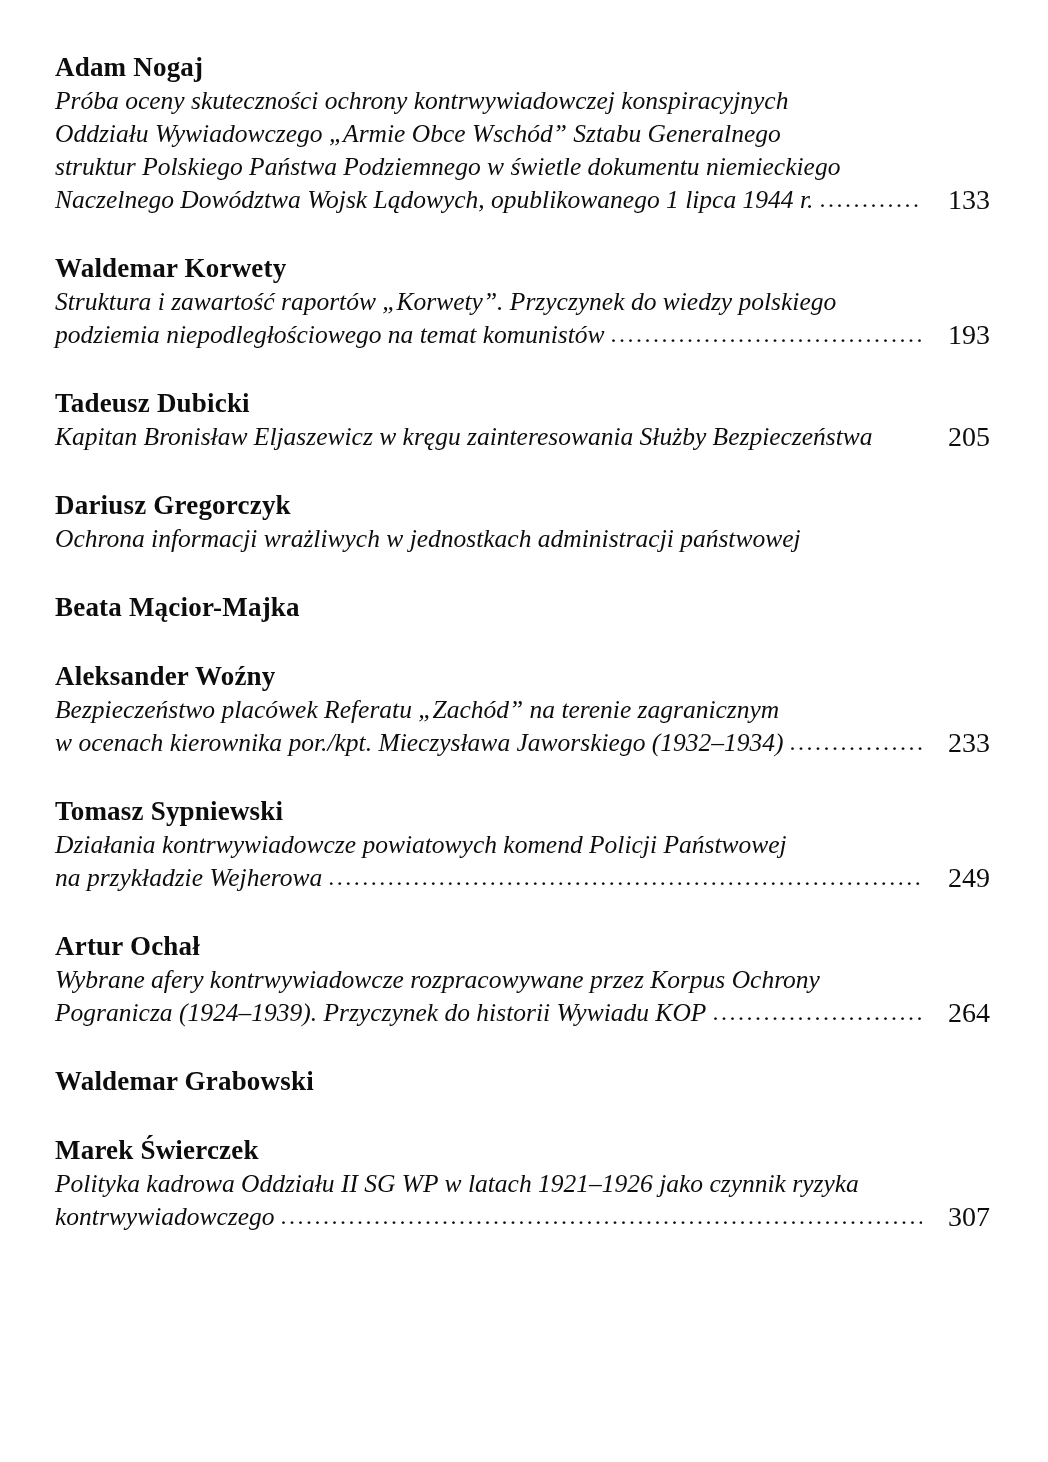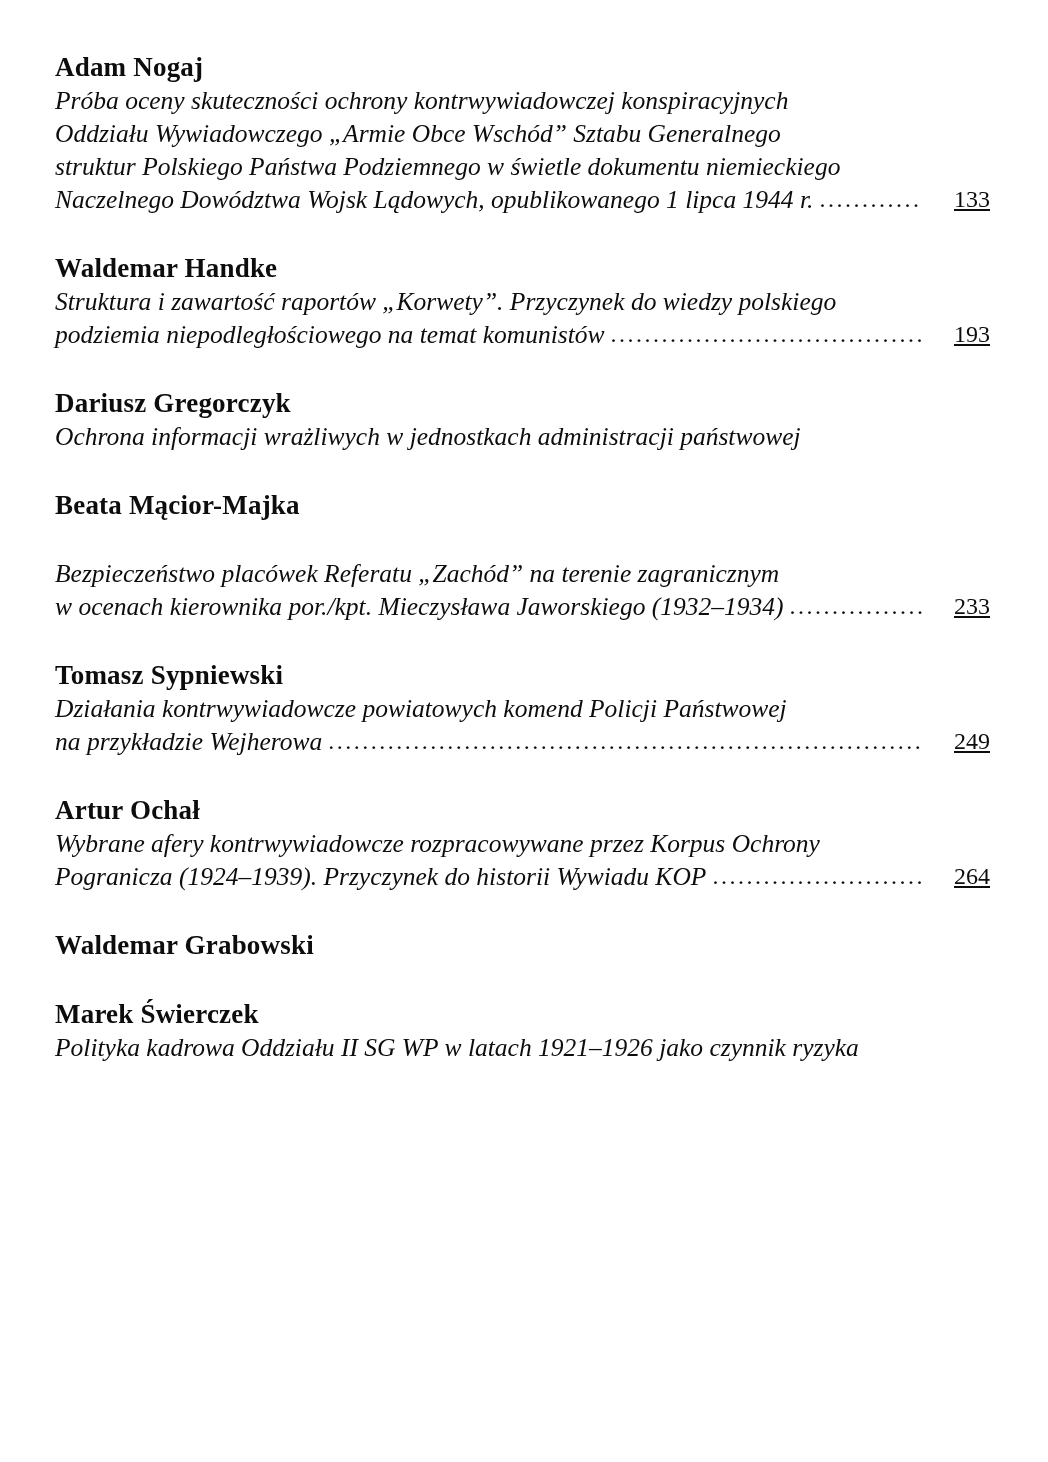--- a/index.html
+++ b/index.html
@@ -48,66 +48,74 @@
     font-style: normal;
     font-size: 24px;
     letter-spacing: 2.5px;
     margin-left: 6px;
   }
   .dot-leader::after {
     content: "........................................................................................................................";
   }
   .page-num {
     font-style: normal;
-    font-size: 24px;
+    font-size: 28px;
     padding-left: 22px;
     min-width: 46px;
     text-align: right;
     flex: 0 0 auto;
-    text-decoration: underline;
   }
 </style>
 </head>
 <body>
 
 <div class="sheet">
 
   <div class="toc-entry">
     <div class="author">Adam Nogaj</div>
     <div class="title-line">Próba oceny skuteczności ochrony kontrwywiadowczej konspiracyjnych</div>
     <div class="title-line">Oddziału Wywiadowczego „Armie Obce Wschód” Sztabu Generalnego</div>
     <div class="title-line">struktur Polskiego Państwa Podziemnego w świetle dokumentu niemieckiego</div>
     <div class="title-line flexline">
       <span class="t">Naczelnego Dowództwa Wojsk Lądowych, opublikowanego 1 lipca 1944 r.</span>
       <span class="dot-leader"></span>
       <span class="page-num">133</span>
     </div>
   </div>
 
   <div class="toc-entry">
-    <div class="author">Waldemar Handke</div>
+    <div class="author">Waldemar Korwety</div>
     <div class="title-line">Struktura i zawartość raportów „Korwety”. Przyczynek do wiedzy polskiego</div>
     <div class="title-line flexline">
       <span class="t">podziemia niepodległościowego na temat komunistów</span>
       <span class="dot-leader"></span>
       <span class="page-num">193</span>
     </div>
   </div>
 
+  <div class="toc-entry">
+    <div class="author">Tadeusz Dubicki</div>
+    <div class="title-line flexline">
+      <span class="t">Kapitan Bronisław Eljaszewicz w kręgu zainteresowania Służby Bezpieczeństwa</span>
+      <span class="dot-leader" style="visibility: hidden;"></span>
+      <span class="page-num">205</span>
+    </div>
+  </div>
 
   <div class="toc-entry">
     <div class="author">Dariusz Gregorczyk</div>
     <div class="title-line">Ochrona informacji wrażliwych w jednostkach administracji państwowej</div>
   </div>
 
   <div class="toc-entry">
     <div class="author">Beata Mącior-Majka</div>
   </div>
 
   <div class="toc-entry">
+    <div class="author">Aleksander Woźny</div>
     <div class="title-line">Bezpieczeństwo placówek Referatu „Zachód” na terenie zagranicznym</div>
     <div class="title-line flexline">
       <span class="t">w ocenach kierownika por./kpt. Mieczysława Jaworskiego (1932–1934)</span>
       <span class="dot-leader"></span>
       <span class="page-num">233</span>
     </div>
   </div>
 
   <div class="toc-entry">
     <div class="author">Tomasz Sypniewski</div>
@@ -130,15 +138,20 @@
   </div>
 
 
   <div class="toc-entry">
     <div class="author">Waldemar Grabowski</div>
   </div>
 
   <div class="toc-entry">
     <div class="author">Marek Świerczek</div>
     <div class="title-line">Polityka kadrowa Oddziału II SG WP w latach 1921–1926 jako czynnik ryzyka</div>
+    <div class="title-line flexline">
+      <span class="t">kontrwywiadowczego</span>
+      <span class="dot-leader"></span>
+      <span class="page-num">307</span>
+    </div>
   </div>
 
 </div>
 
 </body></html>

